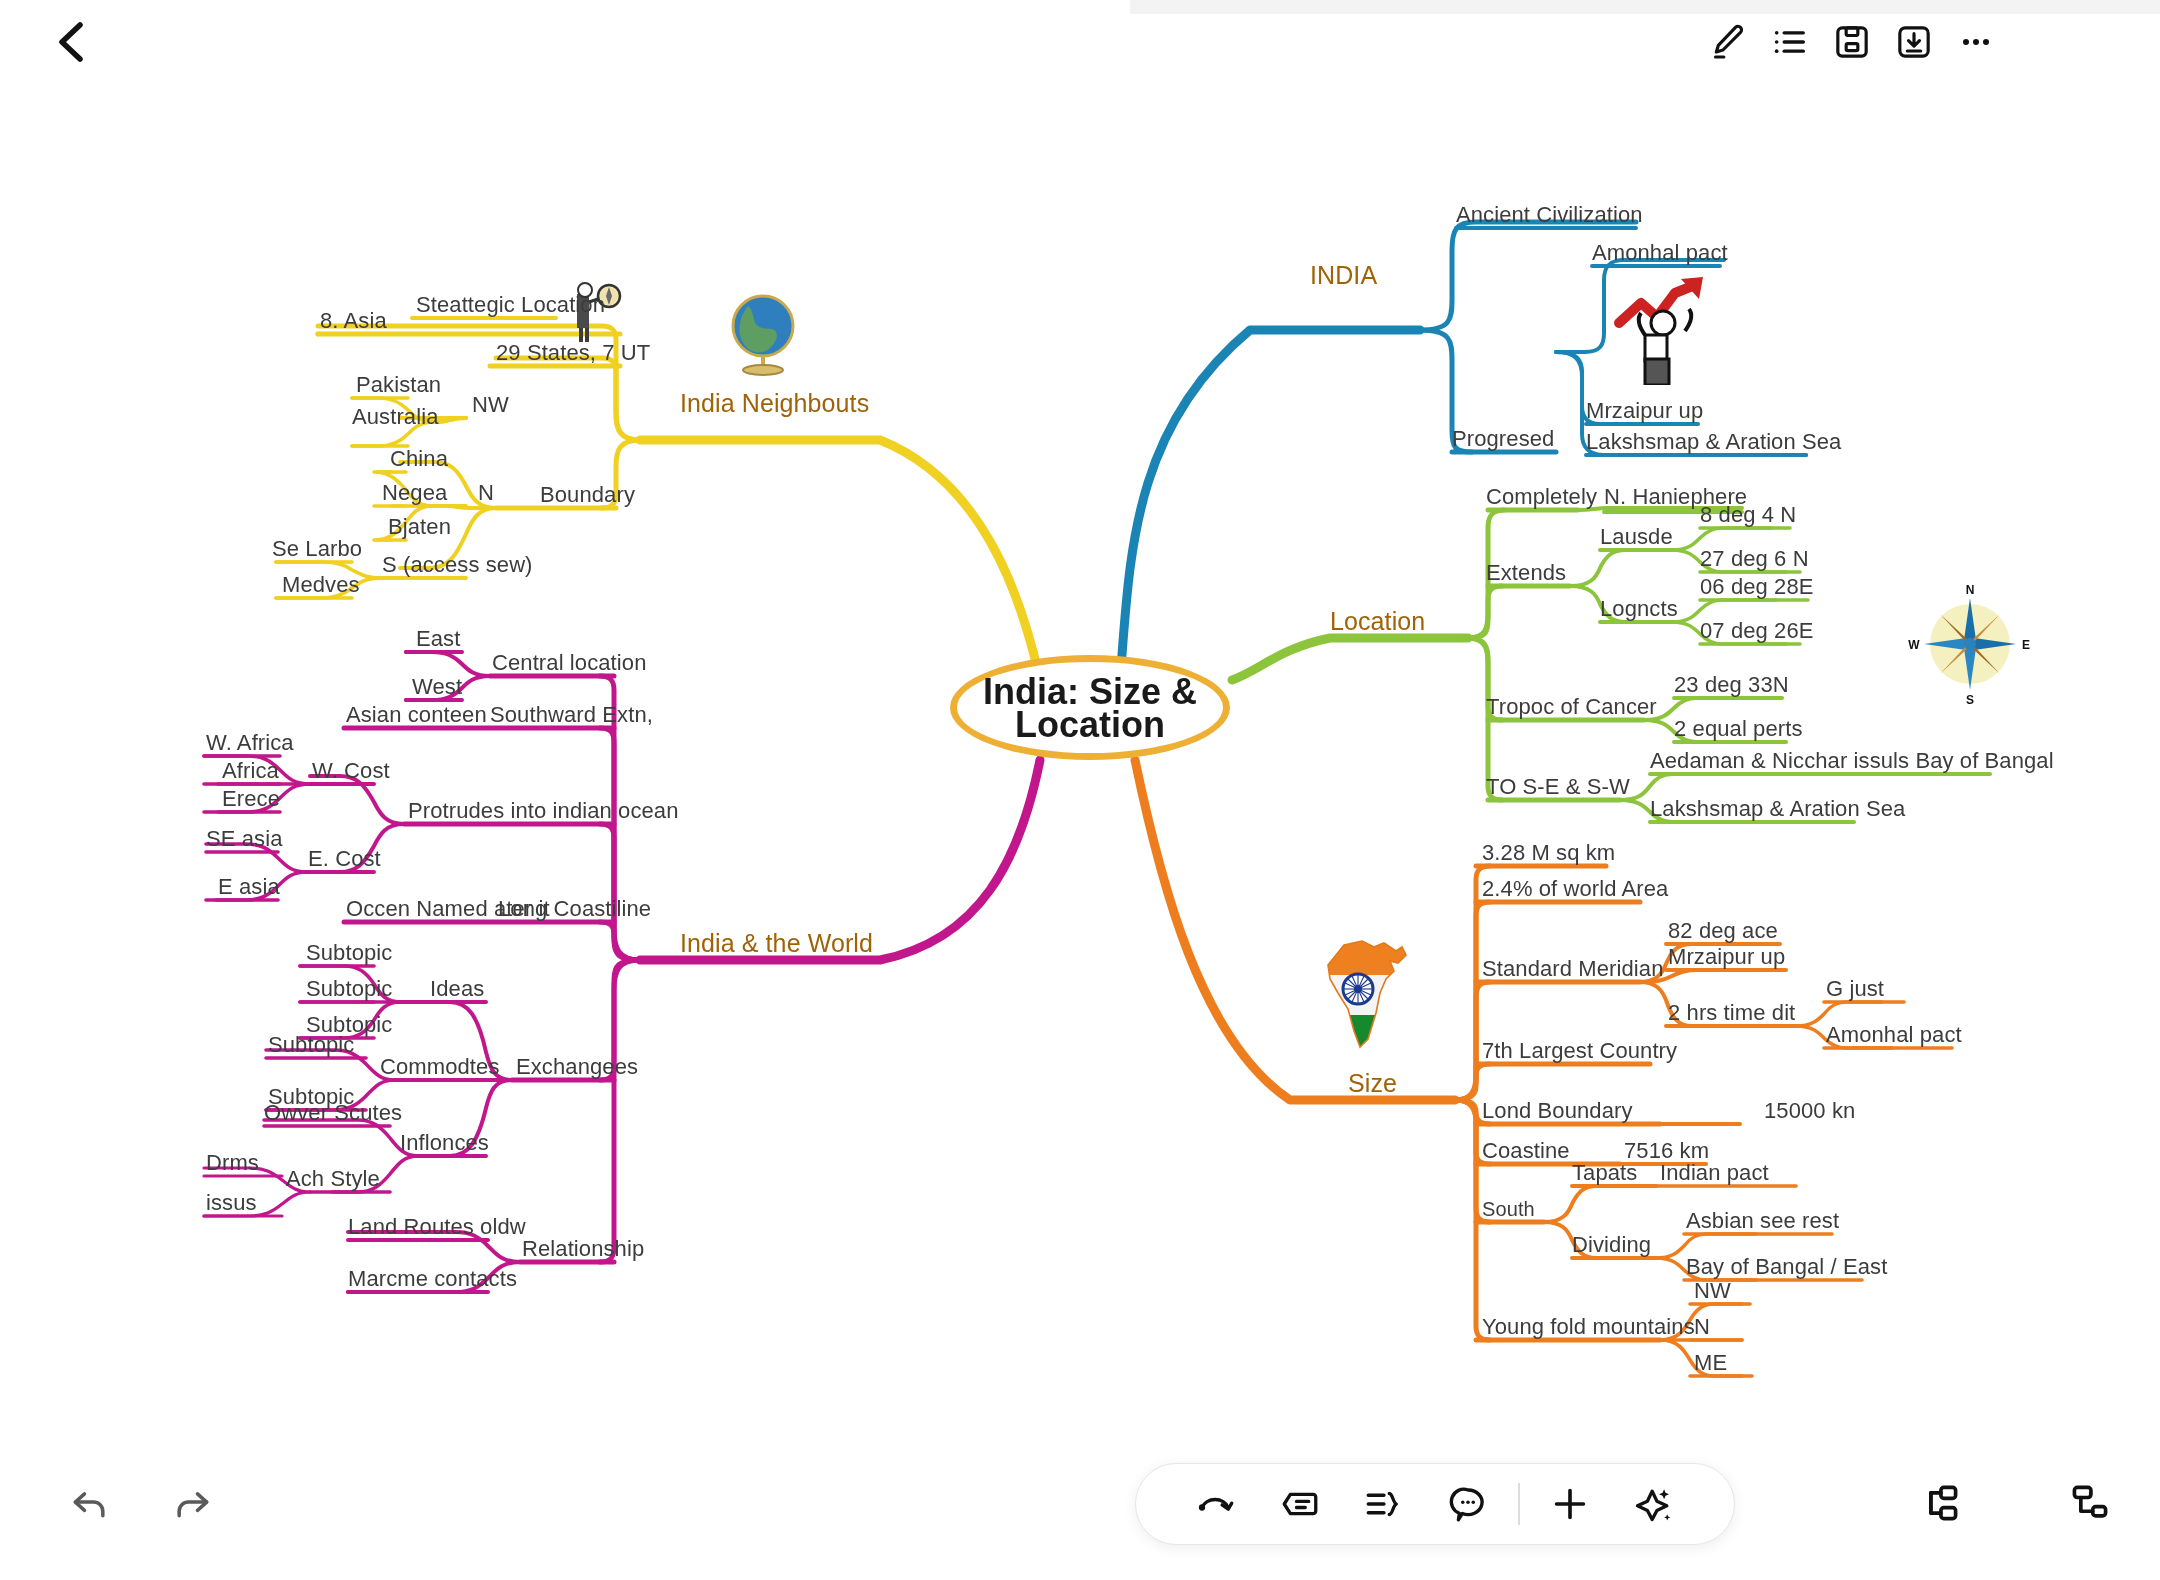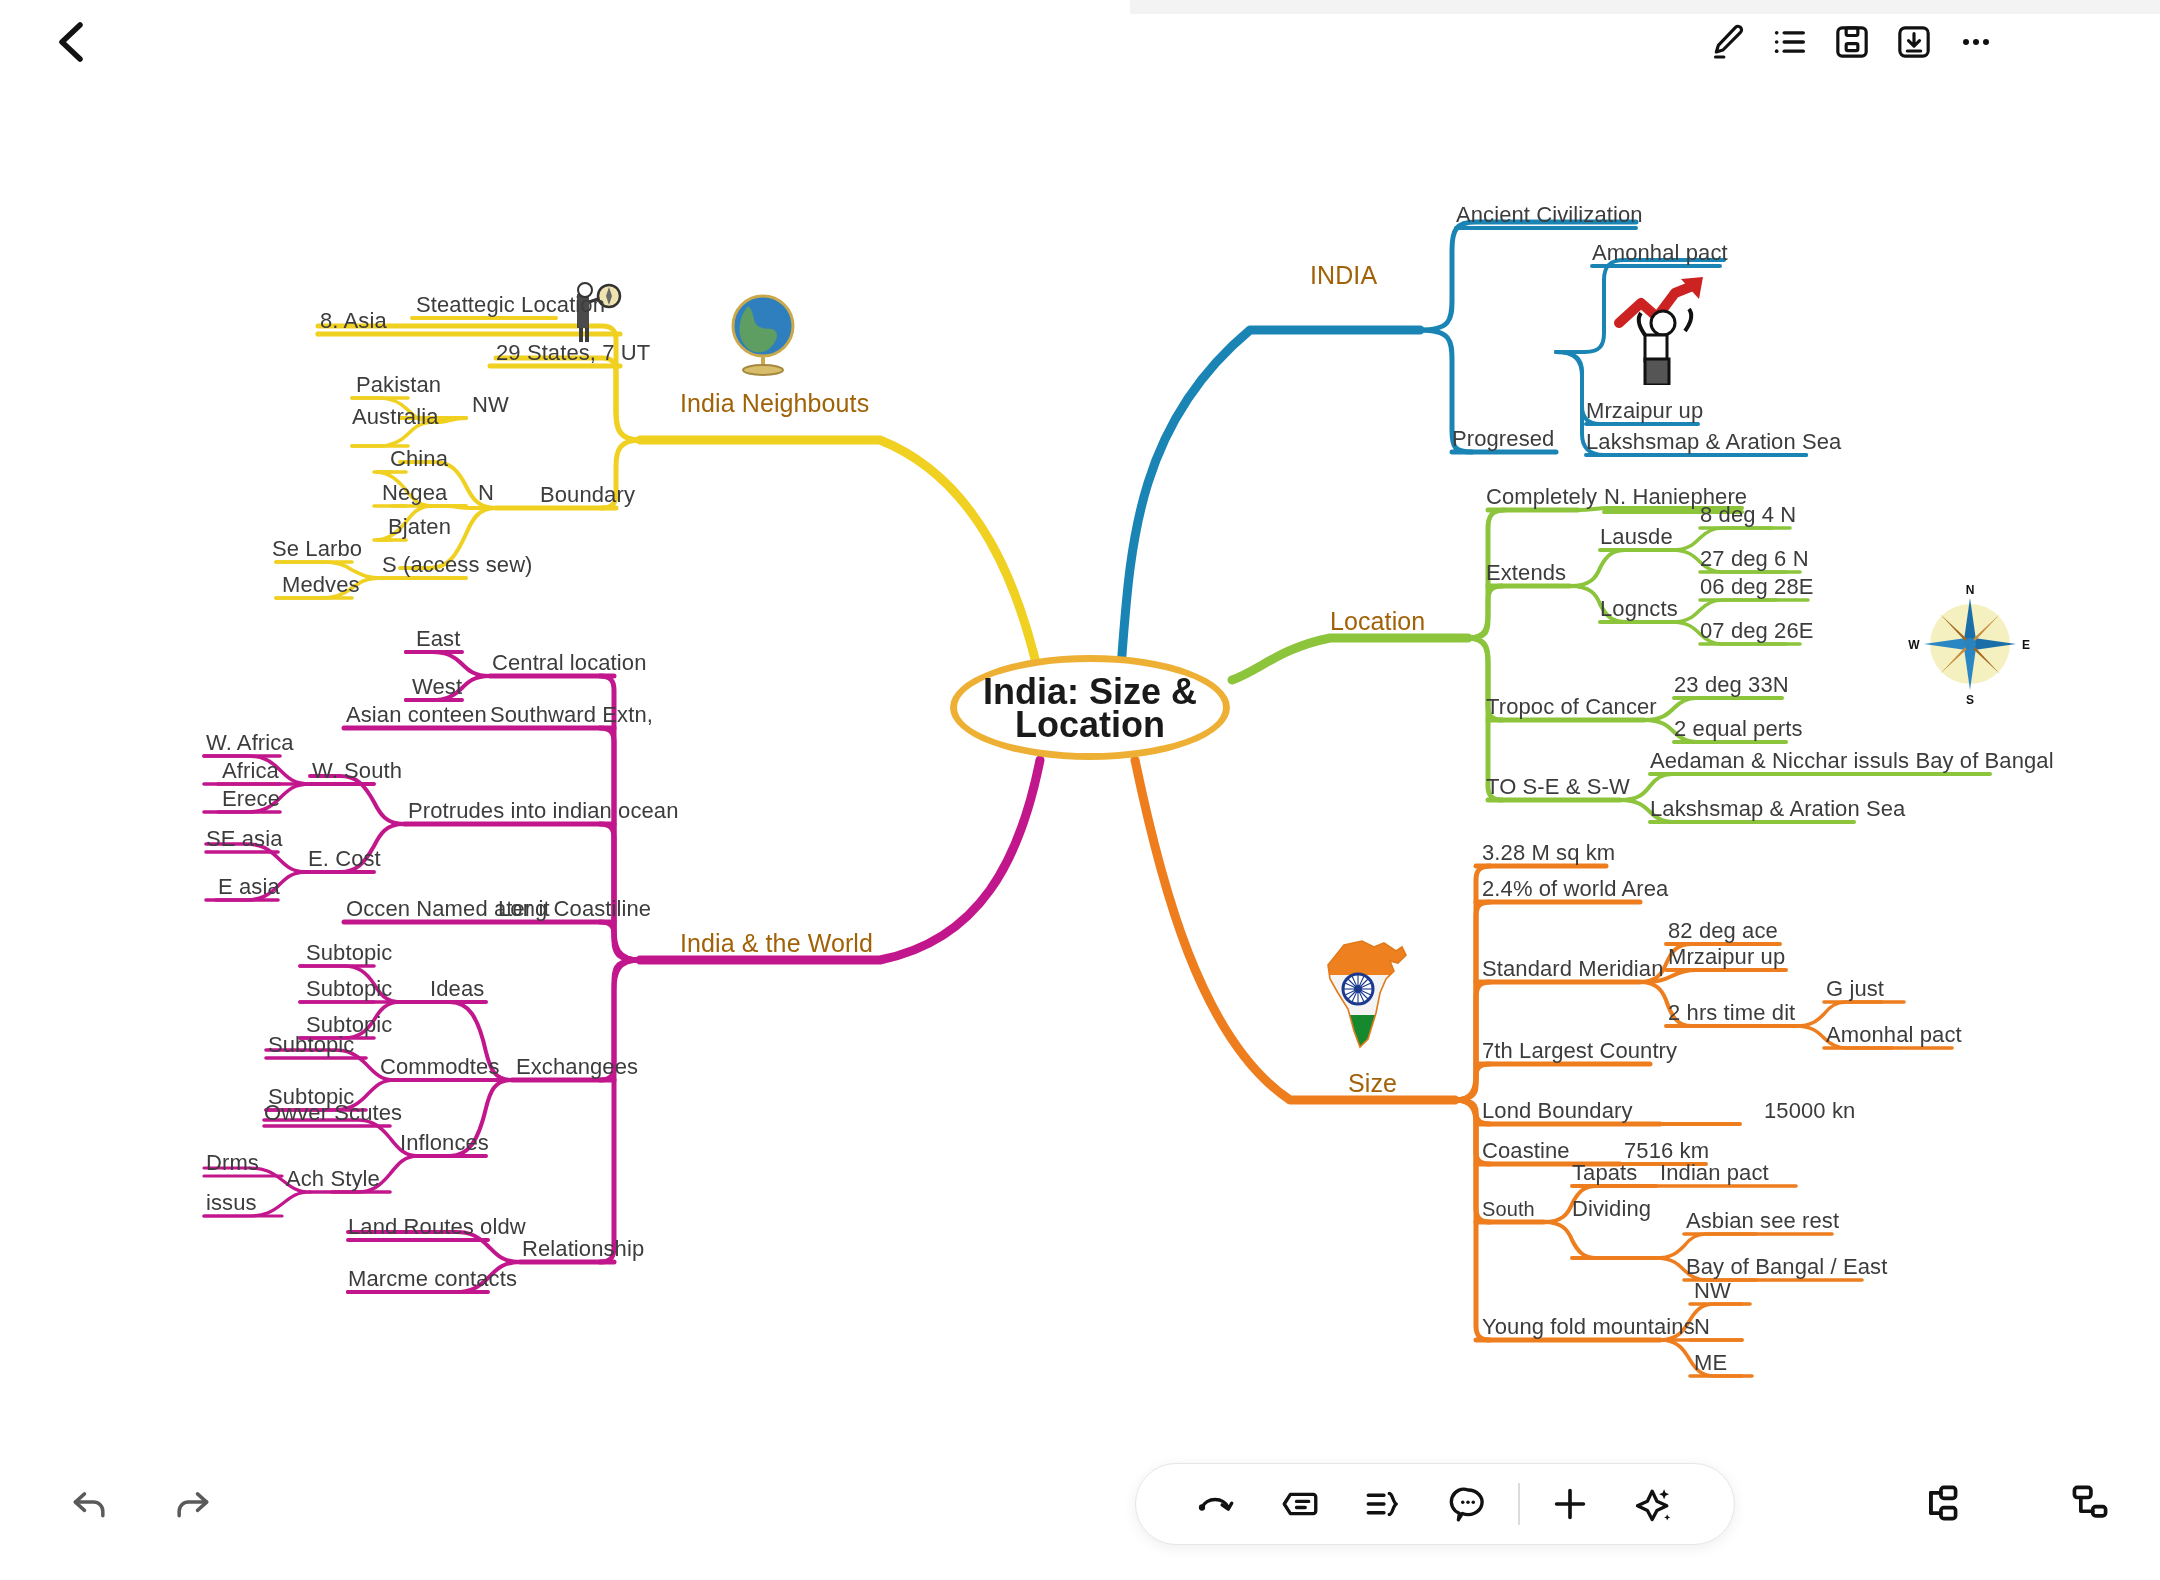--- a/index.html
+++ b/index.html
@@ -460,21 +460,21 @@
     <div class="node-label sz2" style="left:1826px; top:1004px">G just</div>
     <div class="node-label sz2" style="left:1826px; top:1050px">Amonhal pact</div>
     <div class="node-label sz2" style="left:1482px; top:1066px">7th Largest Country</div>
     <div class="node-label sz2" style="left:1482px; top:1126px">Lond Boundary</div>
     <div class="node-label sz2" style="left:1764px; top:1126px">15000 kn</div>
     <div class="node-label sz2" style="left:1482px; top:1166px">Coastine</div>
     <div class="node-label sz2" style="left:1624px; top:1166px">7516 km</div>
     <div class="node-label" style="left:1482px; top:1224px; font-size:20px">South</div>
     <div class="node-label sz2" style="left:1572px; top:1188px">Tapats</div>
     <div class="node-label sz2" style="left:1660px; top:1188px">Indian pact</div>
-    <div class="node-label sz2" style="left:1572px; top:1224px">Dividing</div>
+    <div class="node-label sz2" style="left:1572px; top:1260px">Dividing</div>
     <div class="node-label sz2" style="left:1686px; top:1236px">Asbian see rest</div>
     <div class="node-label sz2" style="left:1686px; top:1282px">Bay of Bangal / East</div>
     <div class="node-label sz2" style="left:1482px; top:1342px">Young fold mountains</div>
     <div class="node-label sz2" style="left:1694px; top:1306px">NW</div>
     <div class="node-label sz2" style="left:1694px; top:1342px">N</div>
     <div class="node-label sz2" style="left:1694px; top:1378px">ME</div>
 
     <div class="node-label main" style="left:680px; top:418px">India Neighbouts</div>
     <div class="node-label sz2" style="left:320px; top:336px">8. Asia</div>
     <div class="node-label sz2" style="left:416px; top:320px">Steattegic Location</div>
@@ -491,21 +491,21 @@
     <div class="node-label sz2" style="left:272px; top:564px">Se Larbo</div>
     <div class="node-label sz2" style="left:282px; top:600px">Medves</div>
 
     <div class="node-label main" style="left:680px; top:958px">India &amp; the World</div>
     <div class="node-label sz2" style="left:492px; top:678px">Central location</div>
     <div class="node-label sz2" style="left:416px; top:654px">East</div>
     <div class="node-label sz2" style="left:412px; top:702px">West</div>
     <div class="node-label sz2" style="left:490px; top:730px">Southward Extn,</div>
     <div class="node-label sz2" style="left:346px; top:730px">Asian conteen</div>
     <div class="node-label sz2" style="left:408px; top:826px">Protrudes into indian ocean</div>
-    <div class="node-label sz2" style="left:312px; top:786px">W. South</div>
+    <div class="node-label sz2" style="left:312px; top:786px">W. Cost</div>
     <div class="node-label sz2" style="left:206px; top:758px">W. Africa</div>
     <div class="node-label sz2" style="left:222px; top:786px">Africa</div>
     <div class="node-label sz2" style="left:222px; top:814px">Erece</div>
     <div class="node-label sz2" style="left:308px; top:874px">E. Cost</div>
     <div class="node-label sz2" style="left:206px; top:854px">SE asia</div>
     <div class="node-label sz2" style="left:218px; top:902px">E asia</div>
     <div class="node-label sz2" style="left:498px; top:924px">Long Coastiline</div>
     <div class="node-label sz2" style="left:346px; top:924px">Occen Named ater it</div>
     <div class="node-label sz2" style="left:516px; top:1082px">Exchangees</div>
     <div class="node-label sz2" style="left:430px; top:1004px">Ideas</div>

